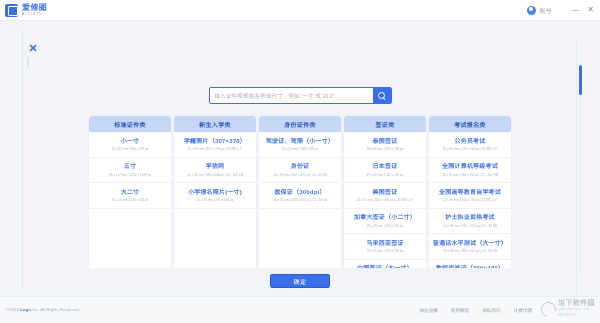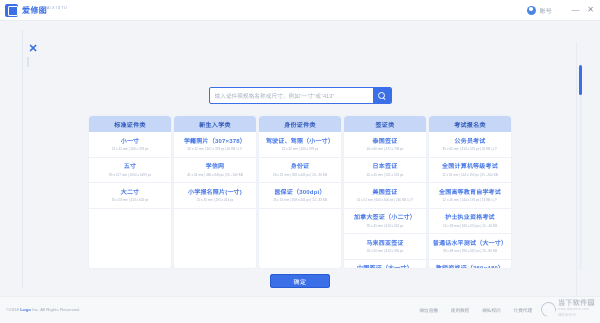--- a/index.html
+++ b/index.html
@@ -21,21 +21,21 @@
   }
   .logo-mark {
     width:13px; height:13px; margin-left:5px;
     background:#3b6fe8; border-radius:2px;
     position:relative; flex:none;
   }
   .logo-mark::before {
     content:""; position:absolute; left:2.5px; top:2.5px;
     width:8px; height:8px; border:1.4px solid #ffffff; border-radius:1px;
   }
-  .logo-text { margin-left:4px; display:flex; flex-direction:row; justify-content:center; }
+  .logo-text { margin-left:4px; display:flex; flex-direction:column; justify-content:center; }
   .logo-cn {
     font-size:8px; font-weight:bold; color:#3b6fe8;
     letter-spacing:.4px; line-height:9px;
   }
   .logo-sub {
     font-size:3.6px; color:#8fa4c8; letter-spacing:1.1px; line-height:5px;
     transform:scale(.95); transform-origin:left center;
   }
   .tb-spacer { flex:1; }
   .tb-right { display:flex; align-items:center; gap:4px; padding-right:4px; }

